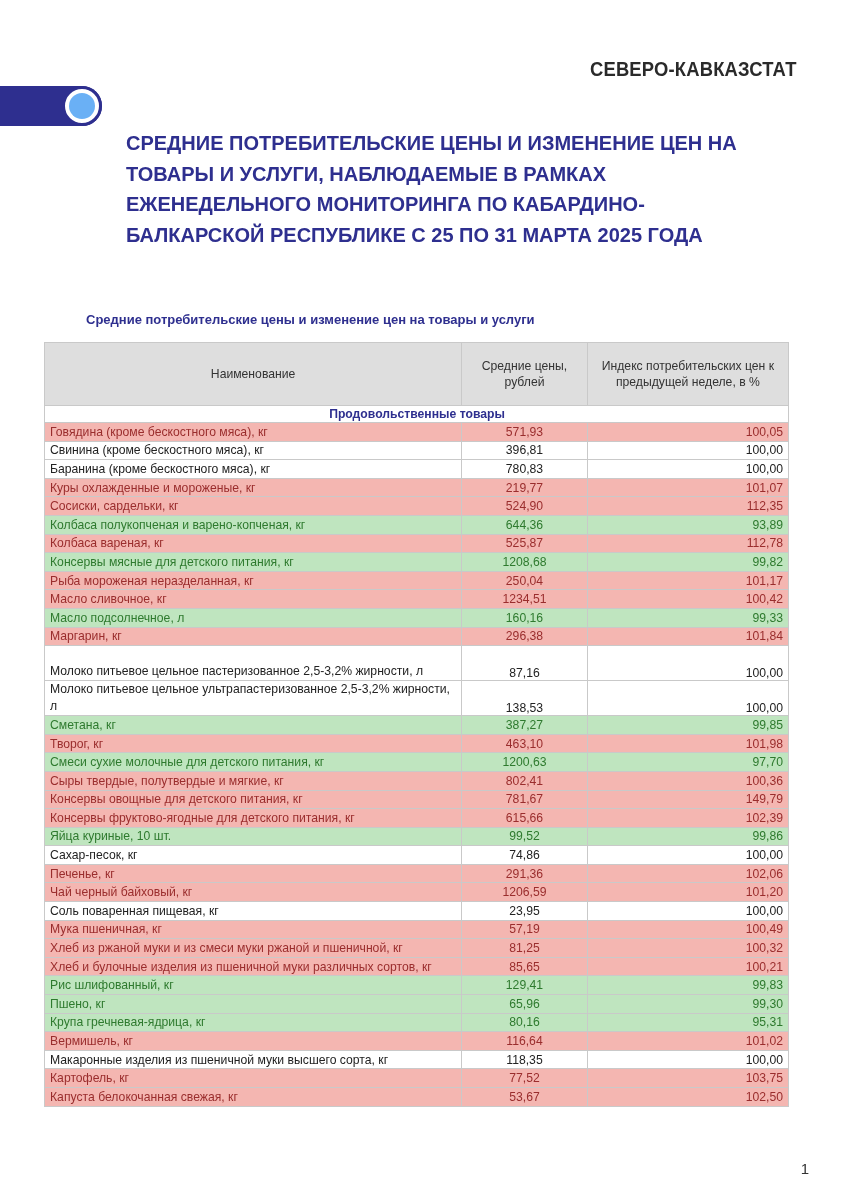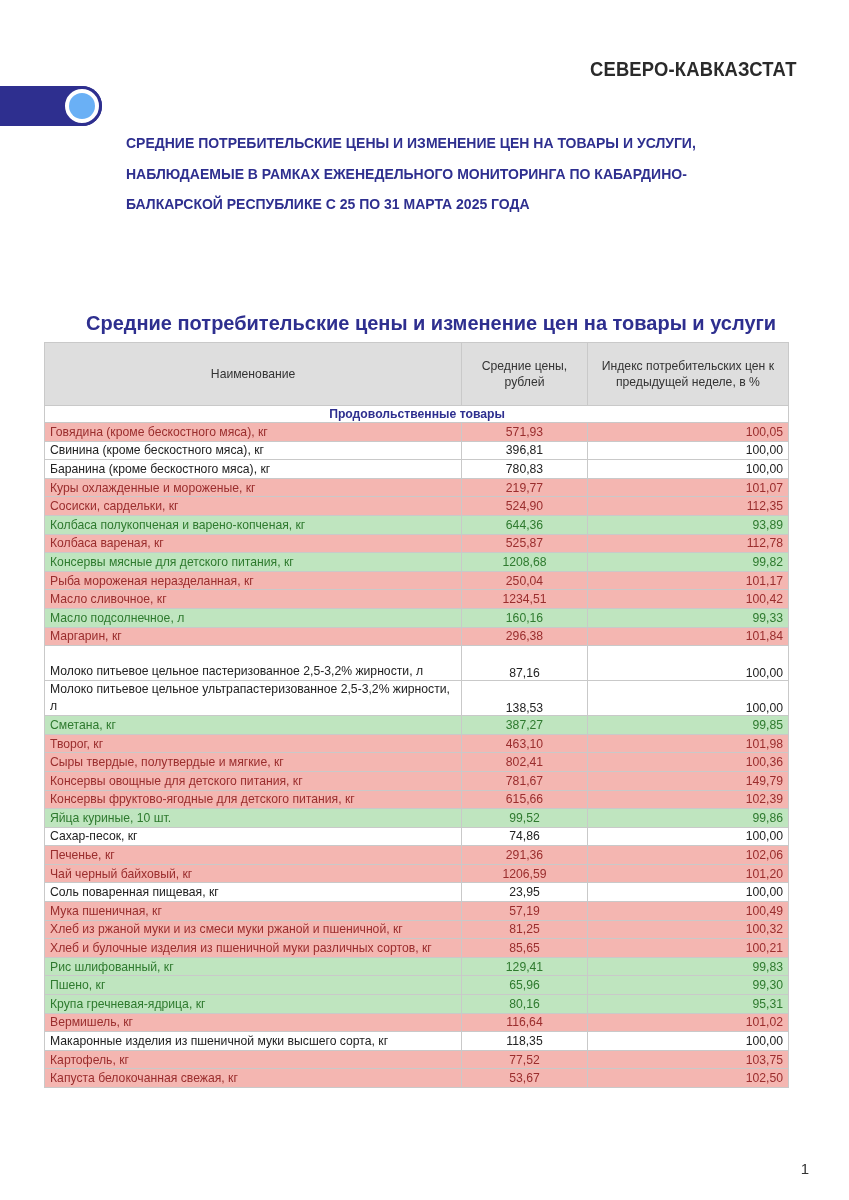--- a/index.html
+++ b/index.html
@@ -1,22 +1,22 @@
 <!DOCTYPE html>
 <html><head>
 <meta charset="utf-8">
 <style>
   html, body { margin: 0; padding: 0; background: #ffffff; }
   body { width: 849px; height: 1200px; position: relative; overflow: hidden; font-family: "Liberation Sans", sans-serif; color: #222; }
   .org { position: absolute; top: 58px; right: 52px; font-family: "Liberation Sans", sans-serif; font-weight: bold; font-size: 20px; letter-spacing: 0.2px; color: #2a2a2a; transform: scaleX(0.92); transform-origin: right center; }
   .bar { position: absolute; left: 0; top: 86px; width: 102px; height: 40px; background: #2e2f8f; border-radius: 0 20px 20px 0; }
   .bar-ring { position: absolute; left: 62px; top: 86px; width: 34px; height: 34px; border-radius: 50%; background: #ffffff; border: 3px solid #2e2f8f; }
   .bar-dot { position: absolute; left: 69px; top: 93px; width: 26px; height: 26px; border-radius: 50%; background: #6ab0f5; }
-  .title { position: absolute; left: 126px; top: 128px; width: 620px; font-family: "Liberation Sans", sans-serif; font-weight: bold; font-size: 14px; line-height: 30.5px; color: #2e2f8f; text-transform: none; }
-  .subtitle { position: absolute; left: 86px; top: 312px; font-family: "Liberation Sans", sans-serif; font-weight: bold; font-size: 20px; color: #2e2f8f; }
+  .title { position: absolute; left: 126px; top: 128px; width: 620px; font-family: "Liberation Sans", sans-serif; font-weight: bold; font-size: 20px; line-height: 30.5px; color: #2e2f8f; text-transform: none; }
+  .subtitle { position: absolute; left: 86px; top: 312px; font-family: "Liberation Sans", sans-serif; font-weight: bold; font-size: 13px; color: #2e2f8f; }
   table.prices { position: absolute; left: 44px; top: 342px; width: 745px; border-collapse: collapse; font-size: 12.2px; }
   table.prices td, table.prices th { border: 1px solid #c9c9c9; padding: 0 5px; height: 17.6px; }
   table.prices th { background: #dedede; font-weight: normal; color: #333; font-size: 12.2px; height: 62px; line-height: 16px; }
   .c-name { width: 420px; text-align: left; }
   .c-price { width: 118px; text-align: center; }
   .c-idx { width: 195px; text-align: right; }
   th.c-name, th.c-price, th.c-idx { text-align: center; }
   tr.section td { background: #fff; text-align: center; font-weight: bold; color: #2e2f8f; height: 16px; padding-left: 6px; }
   tr.up td { background: #f4b6b1; color: #9a2d2d; }
   tr.down td { background: #bfe5bf; color: #2e7a2e; }
@@ -123,20 +123,25 @@
       <tr class="down">
         <td class="c-name">Сметана, кг</td>
         <td class="c-price">387,27</td>
         <td class="c-idx">99,85</td>
       </tr>
       <tr class="up">
         <td class="c-name">Творог, кг</td>
         <td class="c-price">463,10</td>
         <td class="c-idx">101,98</td>
       </tr>
+      <tr class="down">
+        <td class="c-name">Смеси сухие молочные для детского питания, кг</td>
+        <td class="c-price">1200,63</td>
+        <td class="c-idx">97,70</td>
+      </tr>
       <tr class="up">
         <td class="c-name">Сыры твердые, полутвердые и мягкие, кг</td>
         <td class="c-price">802,41</td>
         <td class="c-idx">100,36</td>
       </tr>
       <tr class="up">
         <td class="c-name">Консервы овощные для детского питания, кг</td>
         <td class="c-price">781,67</td>
         <td class="c-idx">149,79</td>
       </tr>

